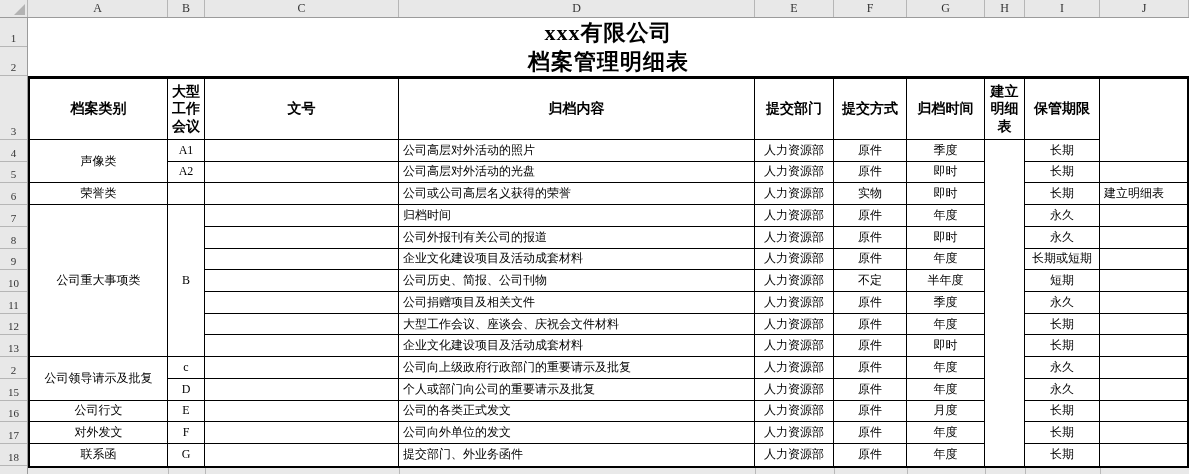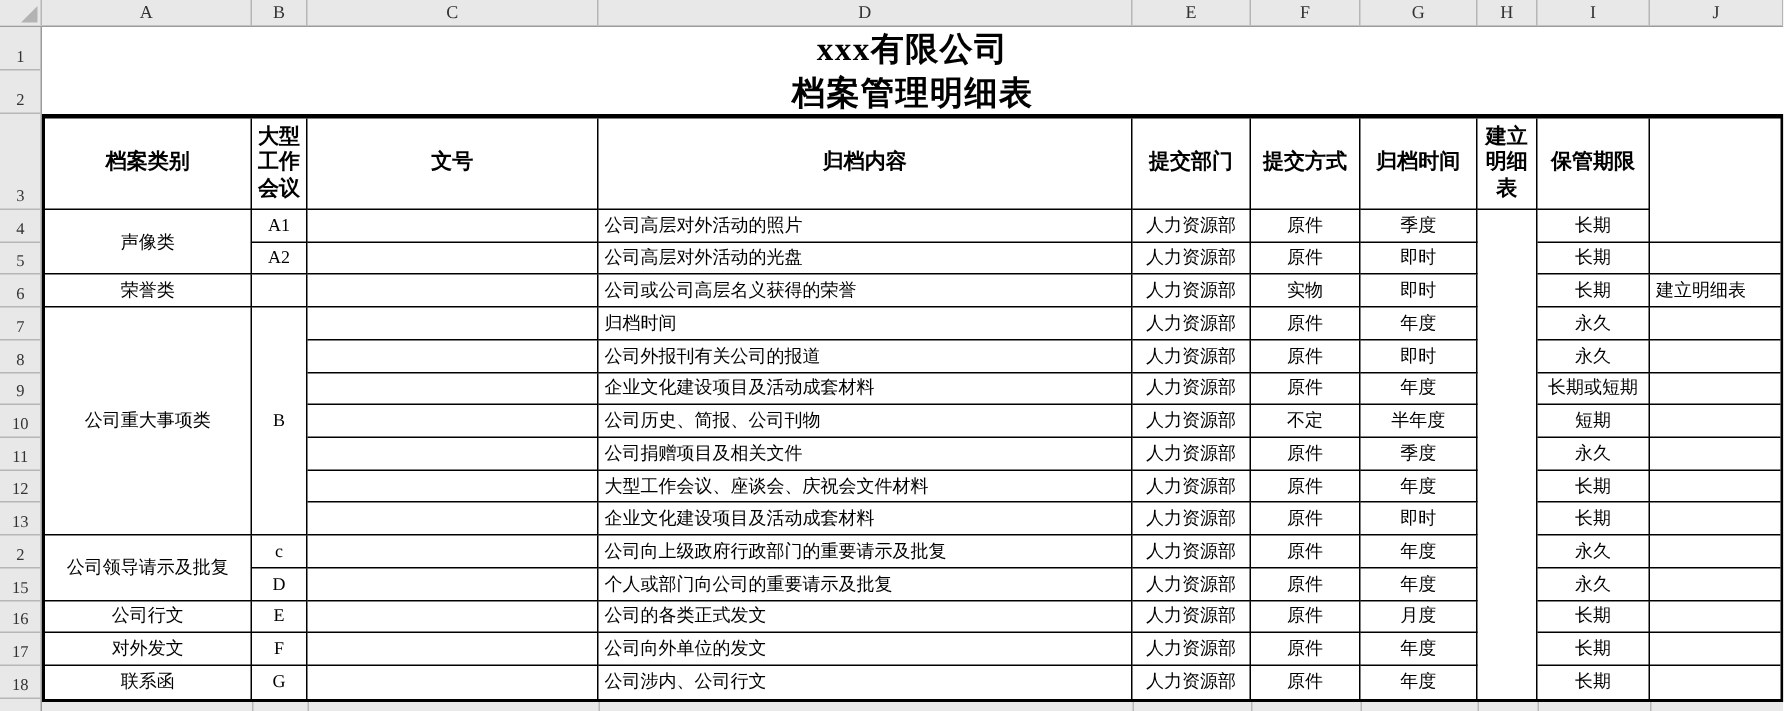--- a/index.html
+++ b/index.html
@@ -228,21 +228,21 @@
     <div class="c" style="grid-area:15/3"></div>
     <div class="c left" style="grid-area:15/4">公司向外单位的发文</div>
     <div class="c" style="grid-area:15/5">人力资源部</div>
     <div class="c" style="grid-area:15/6">原件</div>
     <div class="c" style="grid-area:15/7">年度</div>
     <div class="c" style="grid-area:15/9">长期</div>
     <div class="c left no-r" style="grid-area:15/10"></div>
 
     <div class="c no-b" style="grid-area:16/2">G</div>
     <div class="c no-b" style="grid-area:16/3"></div>
-    <div class="c left no-b" style="grid-area:16/4">公司涉内、公司行文</div>
+    <div class="c left no-b" style="grid-area:16/4">提交部门、外业务函件</div>
     <div class="c no-b" style="grid-area:16/5">人力资源部</div>
     <div class="c no-b" style="grid-area:16/6">原件</div>
     <div class="c no-b" style="grid-area:16/7">年度</div>
     <div class="c no-b" style="grid-area:16/9">长期</div>
     <div class="c left no-r no-b" style="grid-area:16/10"></div>
   </div>
 
   <div class="sliver">
     <span class="tick" style="left:140px"></span>
     <span class="tick" style="left:177px"></span>

